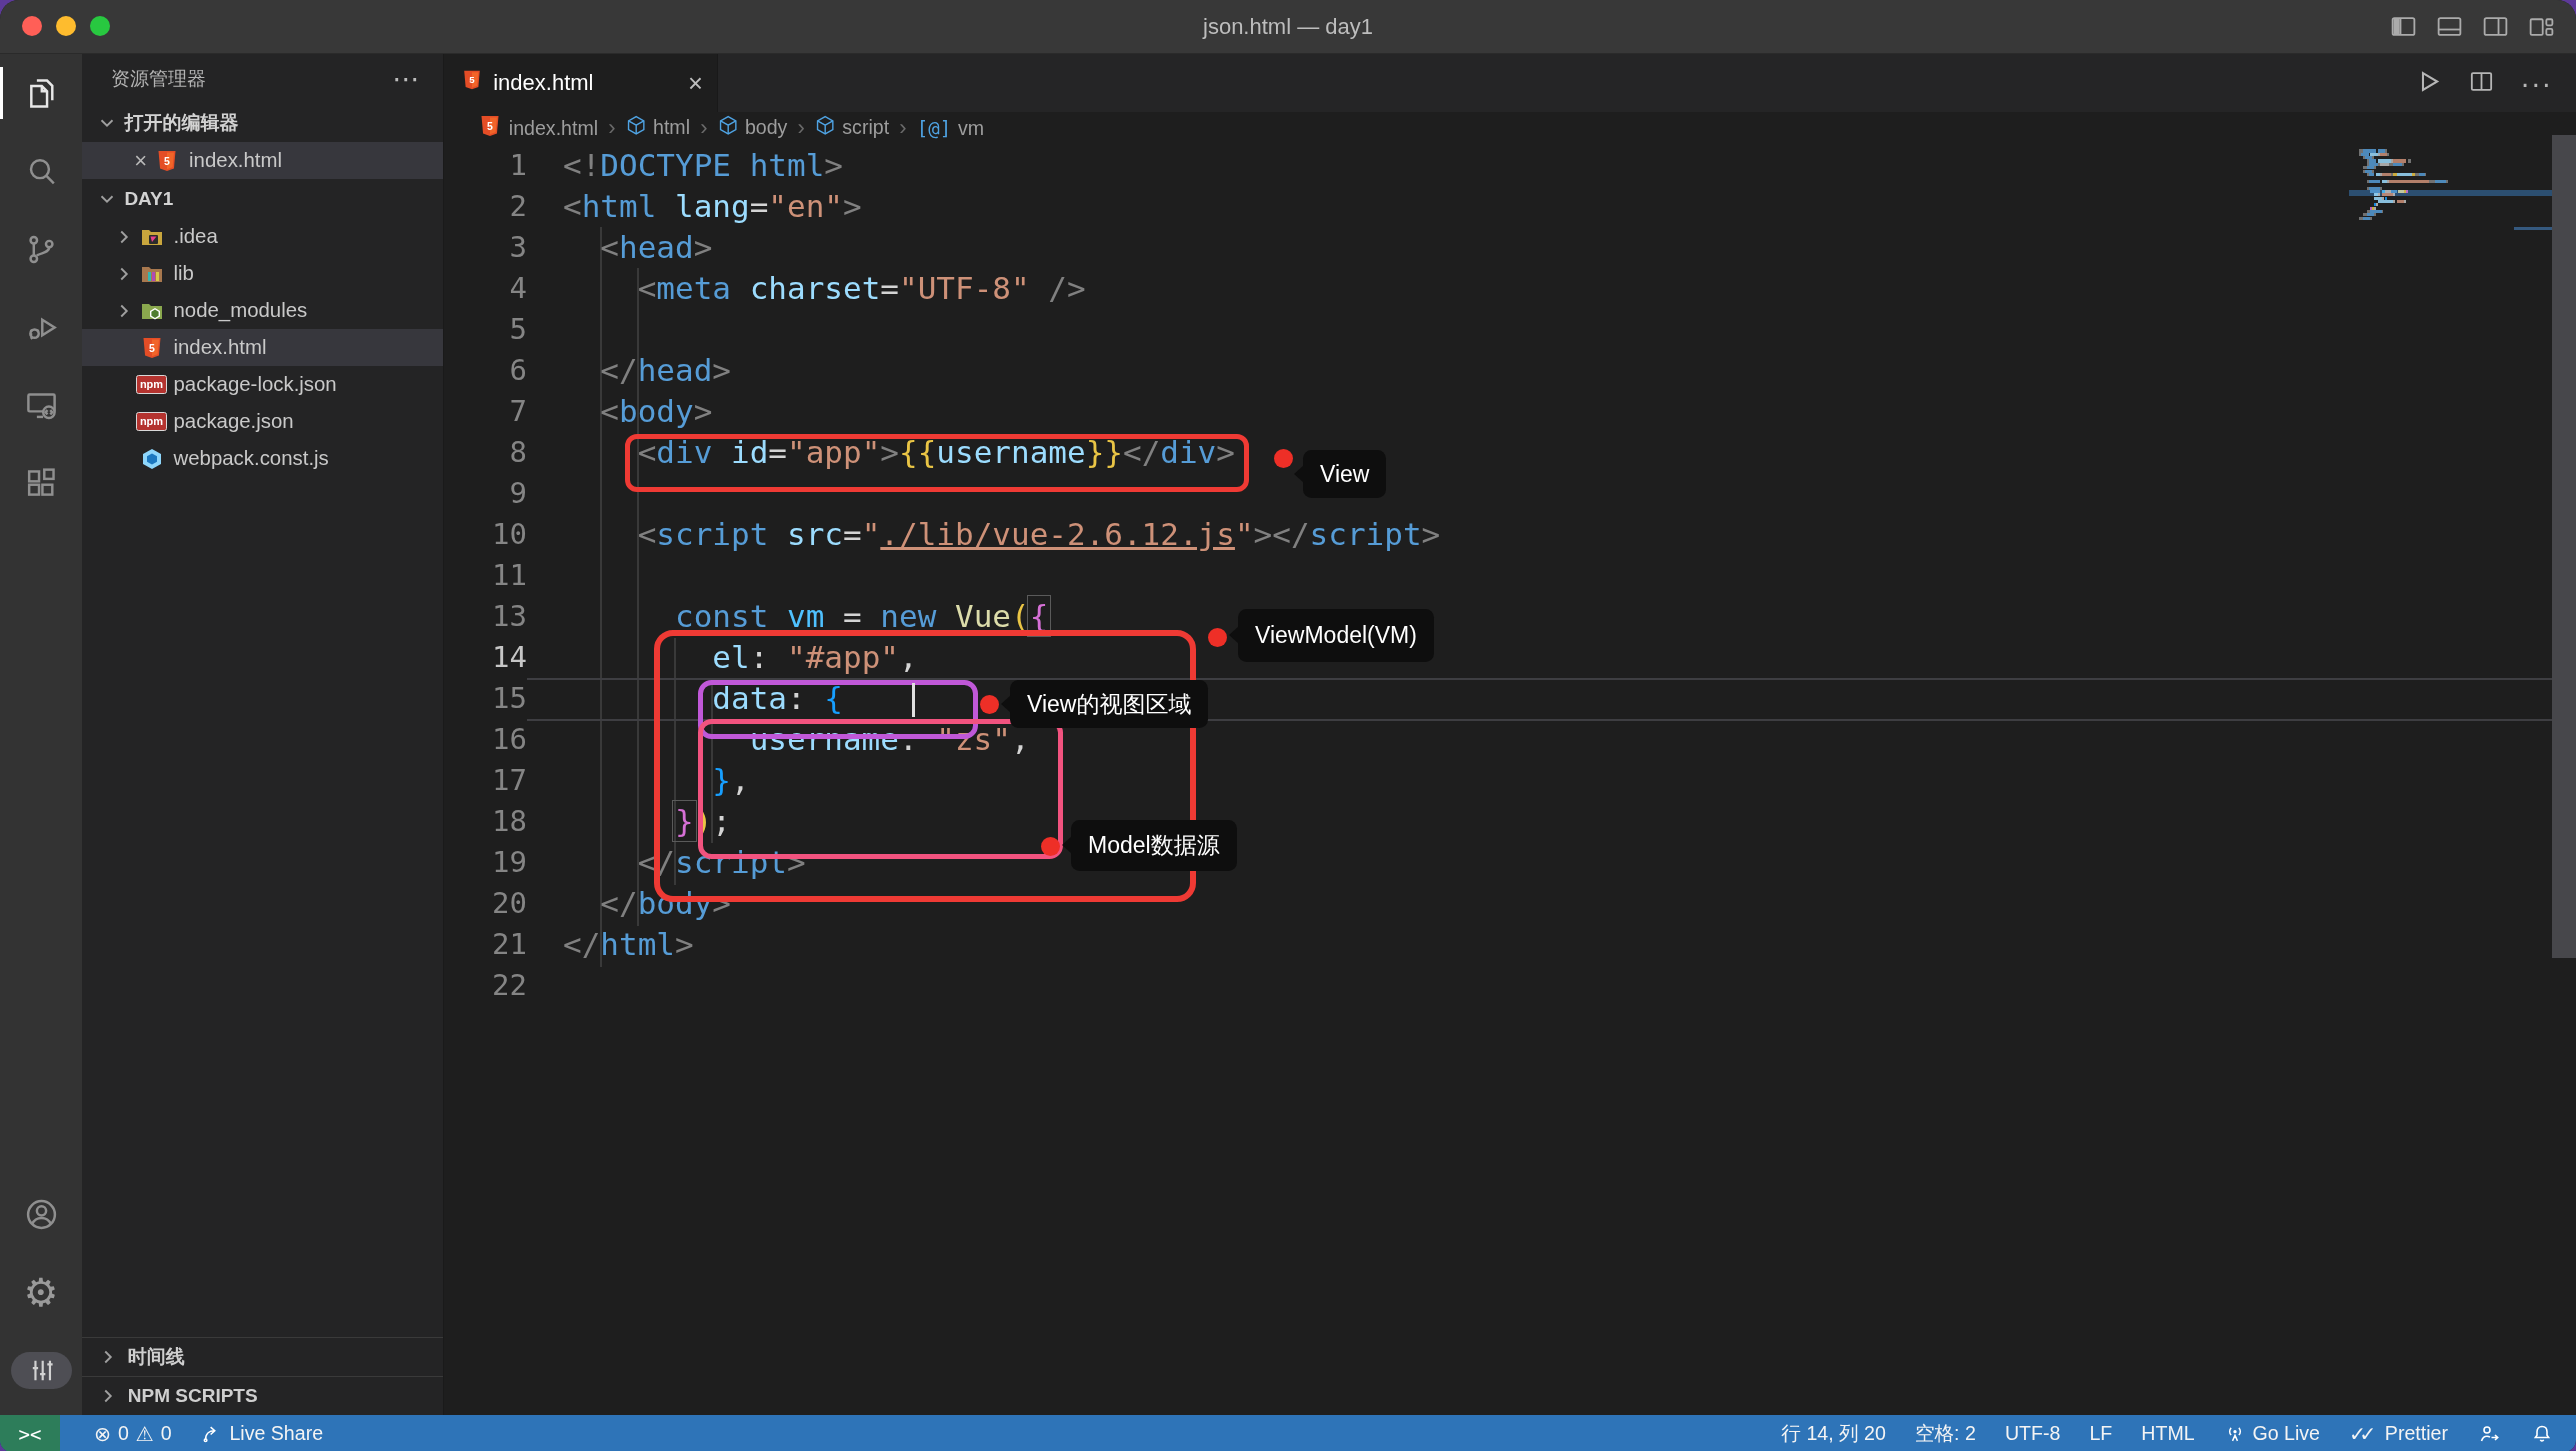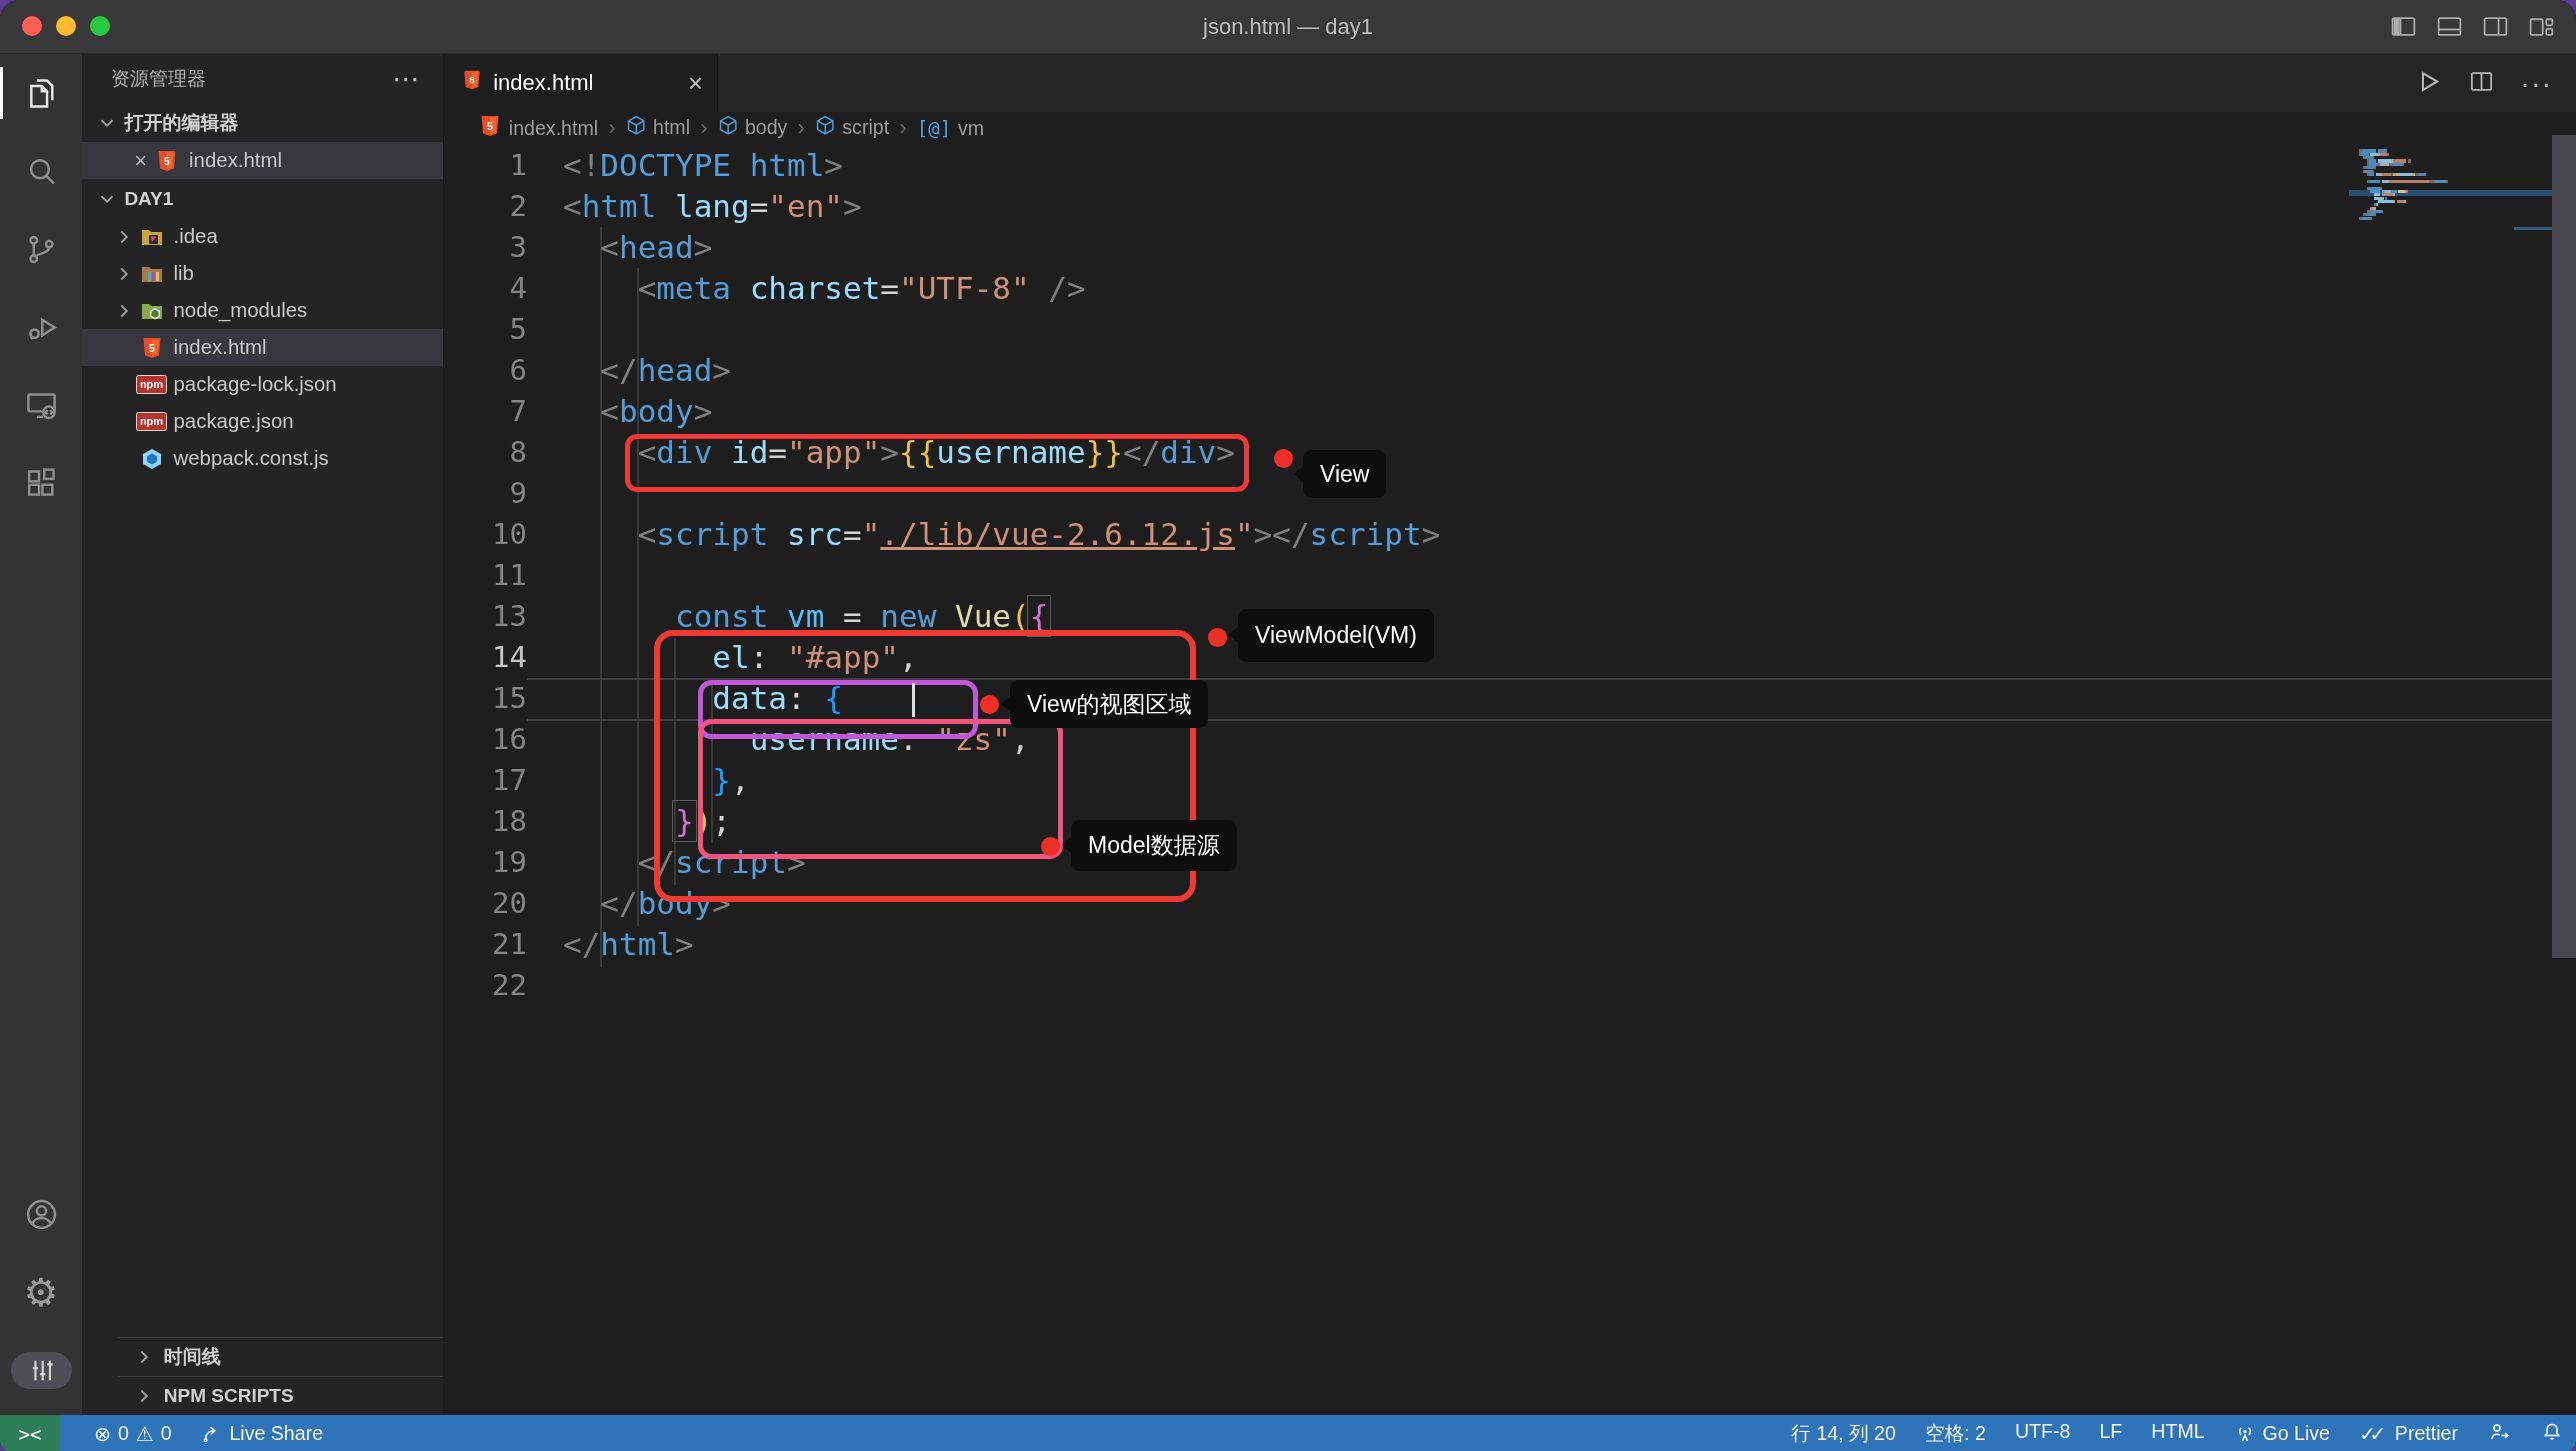--- a/index.html
+++ b/index.html
@@ -33,21 +33,21 @@
   .sb-header{height:49px;display:flex;align-items:center;padding:0 22px 0 29px;color:#b3b3b3;font-size:19px;}
   .sb-header .dots{margin-left:auto;font-size:27px;color:#bdbdbd;letter-spacing:1.7px;}
   .sb-sect{height:39px;display:flex;align-items:center;font-weight:bold;font-size:19px;color:#d2d2d2;padding-left:13.6px;gap:6.8px;}
   .sb-sect svg{flex:none}
   .row{height:37px;display:flex;align-items:center;font-size:20.4px;color:#c9c9c9;}
   .row.sel{background:#37373d;}
   .row .closex{width:25.6px;margin-left:46px;text-align:center;font-size:22px;color:#b9b9b9;flex:none;}
   .row .chev{width:29px;margin-left:27px;display:flex;justify-content:center;flex:none;color:#9f9f9f;}
   .row .fic{width:27px;display:flex;justify-content:center;margin-right:8.5px;flex:none;}
   .npmtag{background:#b4332f;color:#fff;font-size:11px;font-weight:bold;padding:2.6px 2.6px;border-radius:2.6px;line-height:1;border:0.9px solid #d9d9d9;}
-  #sb-bottom{position:absolute;bottom:0;left:0;right:0;padding-left:36px;}
+  #sb-bottom{position:absolute;bottom:0;left:0;right:0;}
   .sb-bsec{height:38px;border-top:0.9px solid #3a3a3a;display:flex;align-items:center;gap:8.5px;padding-left:15.3px;font-weight:bold;font-size:19px;color:#cfcfcf;}
 
   
   #editor-region{flex:1;display:flex;flex-direction:column;background:#1e1e1e;position:relative;}
   #tabbar{height:58px;background:#252526;display:flex;flex:none;}
   .tab{width:242px;background:#1e1e1e;display:flex;align-items:center;padding:0 13.6px 0 17px;gap:10.2px;color:#ffffff;font-size:22px;border-right:0.9px solid #191919;}
   .tab .closex{margin-left:auto;color:#bdbdbd;font-size:25.6px;}
   .tab-actions{margin-left:auto;display:flex;align-items:center;gap:24px;padding-right:24px;color:#b6b6b6;}
   .more{font-size:29px;letter-spacing:0.9px;color:#b6b6b6;}
   #breadcrumb{height:32px;display:flex;align-items:center;padding-left:34px;gap:8.5px;color:#9d9d9d;font-size:19.6px;flex:none;}
@@ -92,21 +92,21 @@
   .mm-row span{height:3.4px;display:block;opacity:.85;}
   #ruler{position:absolute;left:2070px;top:83px;width:39px;height:3.4px;background:#35597f;}
   #scrollbar{position:absolute;right:0;top:81px;width:24px;height:823px;background:#47474b;z-index:10;}
 
   
   #statusbar{position:absolute;bottom:0;left:0;right:0;height:37px;background:var(--c-status_bar_bg,#2e74b8);display:flex;align-items:center;color:#f4f4f4;font-size:19.6px;}
   .remote{width:60px;height:37px;background:var(--c-remote_bg,#2d7d5a);display:flex;align-items:center;justify-content:center;font-family:"DejaVu Sans Mono",monospace;font-size:19px;color:#fff;flex:none;border-bottom-left-radius:10.2px;}
   .sb-item{display:flex;align-items:center;gap:6.8px;}
   .sb-left{display:flex;align-items:center;gap:29px;margin-left:34px;}
   .probicon{font-family:"DejaVu Sans",sans-serif;font-size:20.4px;}
-  .sb-right{margin-left:auto;display:flex;gap:29px;padding-right:12px;}
+  .sb-right{margin-left:auto;display:flex;align-items:center;gap:29px;padding-right:22px;}
   .dblcheck{letter-spacing:-6.8px;font-size:20.4px;margin-right:8.5px;}
   svg.sico{display:block}
 </style>
 </head>
 <body>
 
 <div id="window">
 
   <div id="titlebar">
     <div class="lights">

